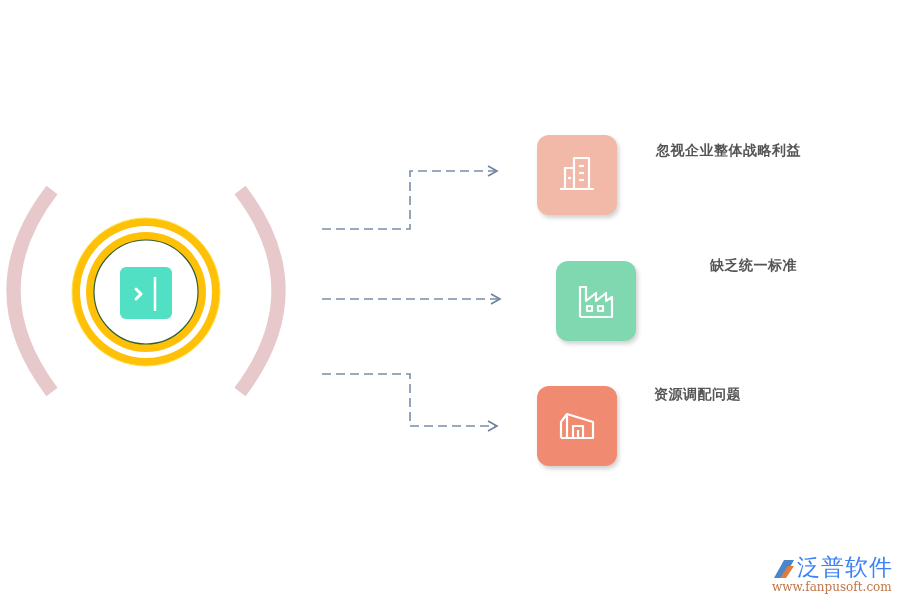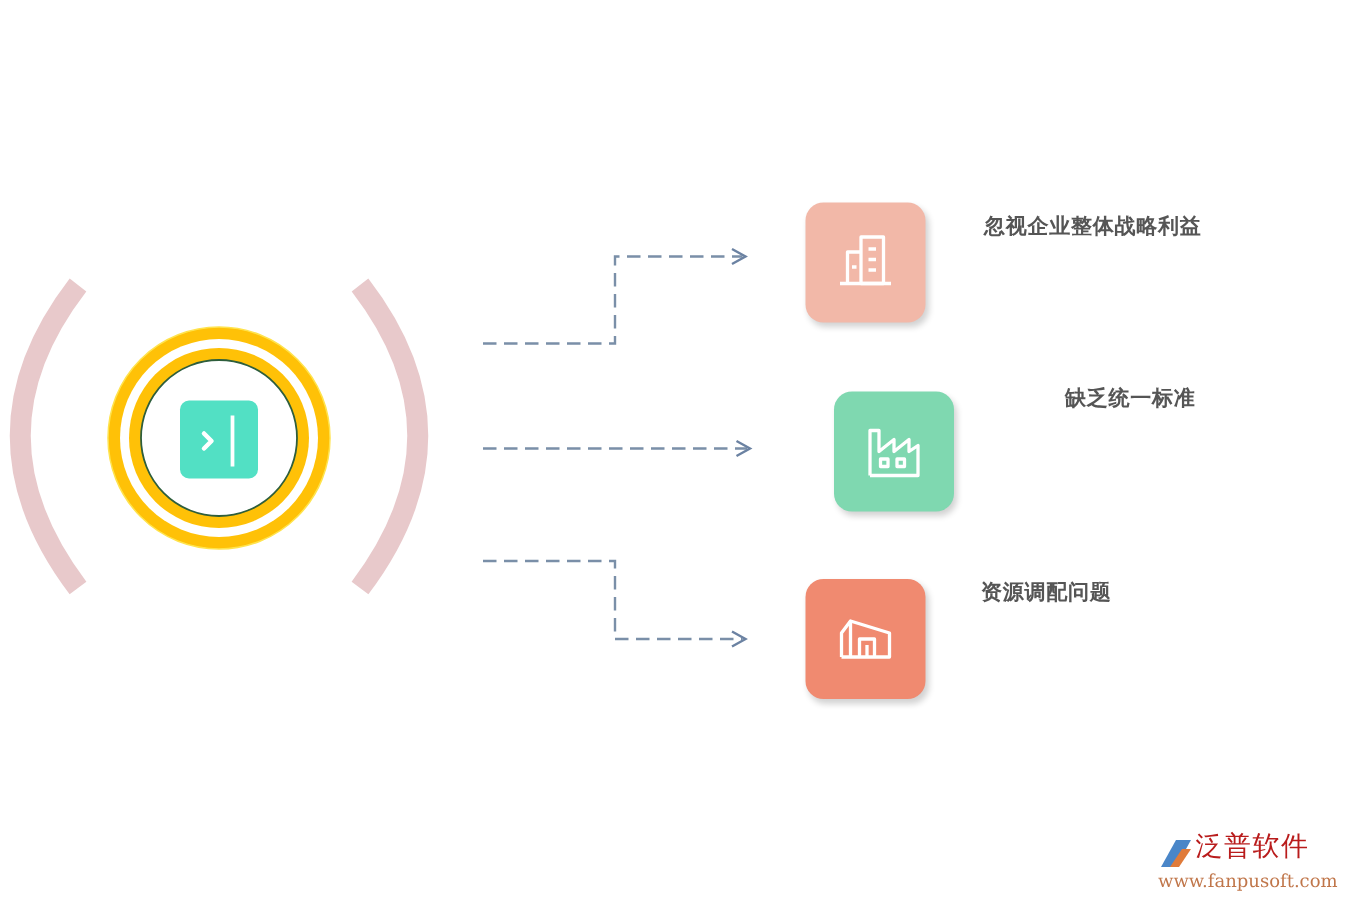--- a/index.html
+++ b/index.html
@@ -10,21 +10,21 @@
     .abs { position: absolute; }
     .tile {
       position: absolute; width: 80px; height: 80px; border-radius: 12px;
       box-shadow: 2px 3px 4px rgba(0,0,0,0.18);
       display: flex; align-items: center; justify-content: center;
     }
     .label {
       position: absolute; font-size: 14px; font-weight: bold; color: #555555;
       white-space: nowrap; letter-spacing: 0.5px;
     }
-    .logo-text { position: absolute; font-size: 18px; color: #b91c1c; letter-spacing: 1px; }
+    .logo-text { position: absolute; font-size: 23px; color: #3b82f6; letter-spacing: 1px; }
     .logo-url { position: absolute; font-size: 12px; color: #c0764a; font-family: "DejaVu Serif", serif; }
   </style>
 </head>
 <body>
 
 <svg class="abs" style="left:0;top:0" width="320" height="600">
   <path d="M 52 190 Q -25 290 52 392" fill="none" stroke="#e8c9cb" stroke-width="14"></path>
   <path d="M 240 190 Q 317 290 240 392" fill="none" stroke="#e8c9cb" stroke-width="14"></path>
 </svg>
 

